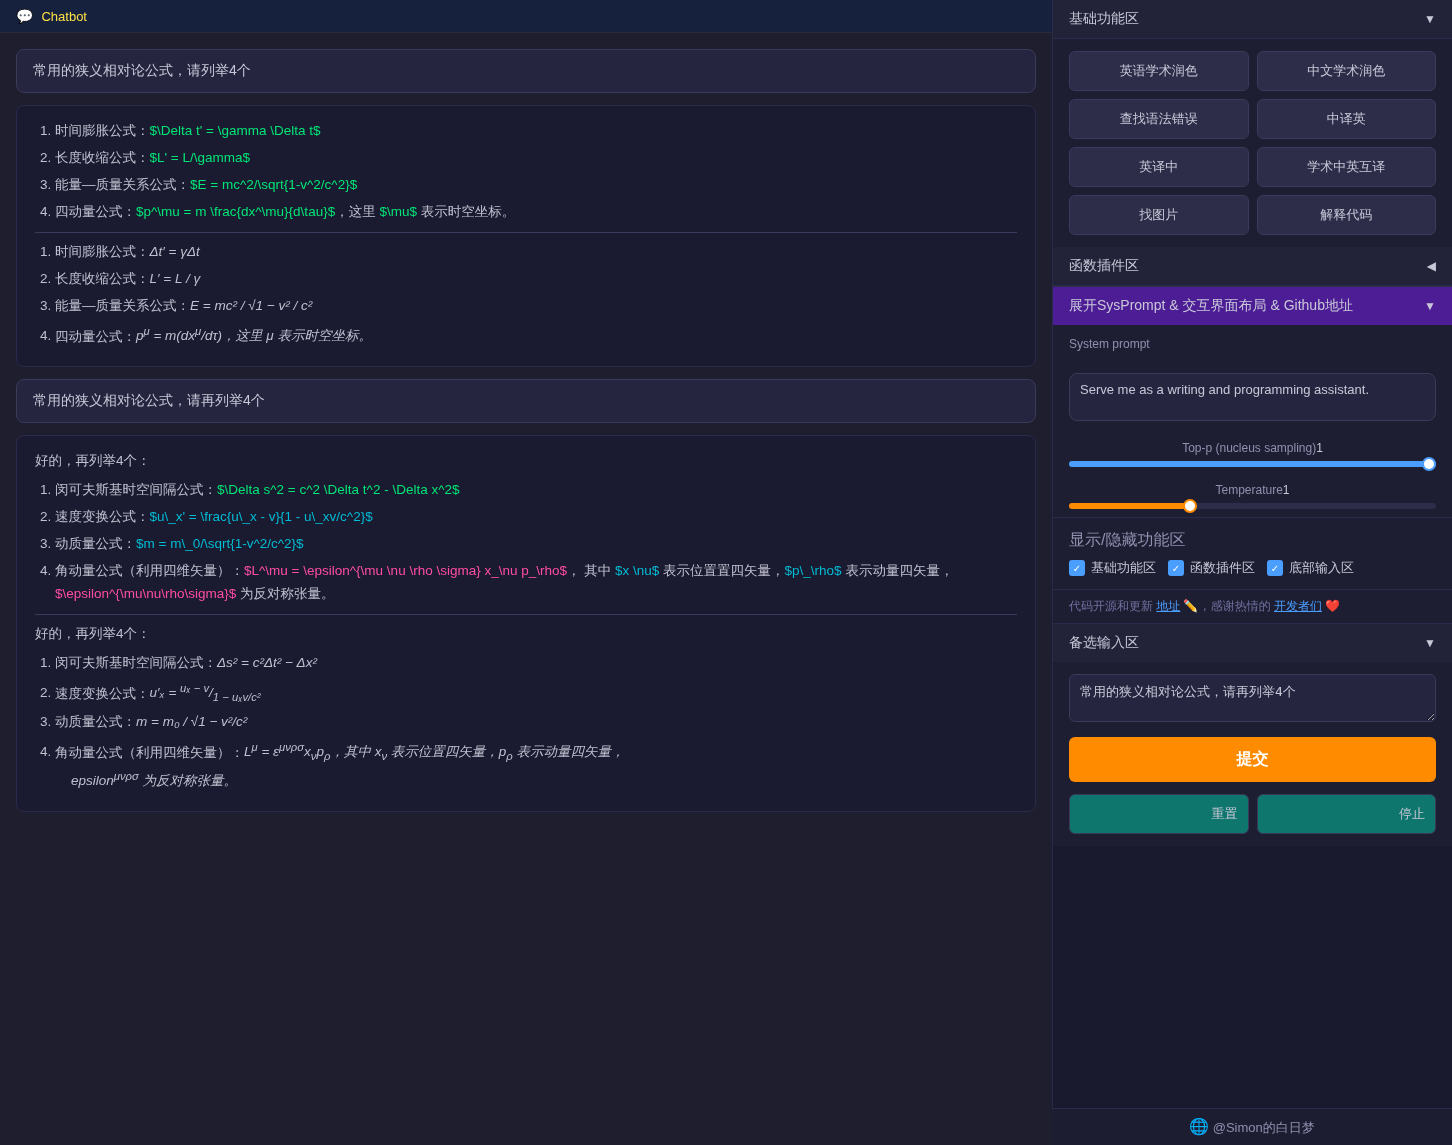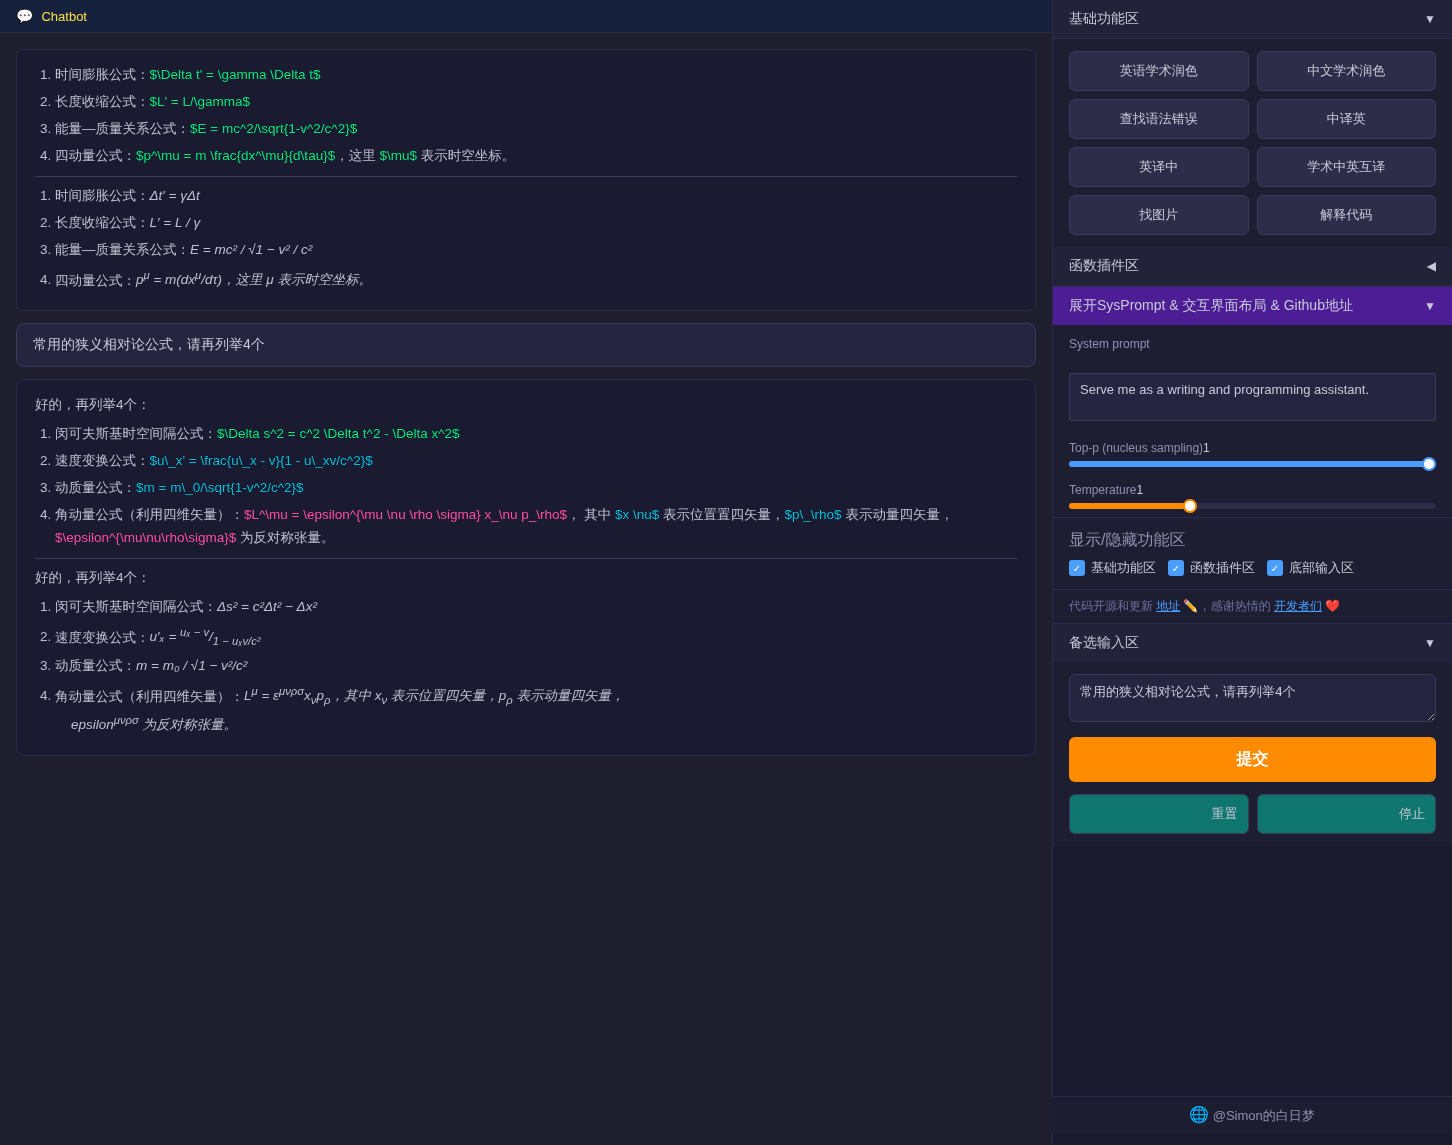--- a/index.html
+++ b/index.html
@@ -166,39 +166,39 @@
 
     .system-prompt-label {
       color: #9090b0;
       font-size: 12px;
       margin-bottom: 22px;
     }
 
     .system-prompt-box {
       background: #252540;
       border: 1px solid #3a3a5a;
-      border-radius: 2px;
+      border-radius: 8px;
       padding: 8px 10px;
       color: #c8c8d8;
       font-size: 13px;
       width: 100%;
       min-height: 48px;
     }
 
     .param-row {
       padding: 8px 16px;
       background: #1e1e32;
     }
 
     .param-label {
       color: #9090b0;
       font-size: 12px;
       margin-bottom: 6px;
       display: flex;
-      justify-content: flex-start;
+      justify-content: center;
     }
 
     .param-value {
       color: #c8c8d8;
     }
 
     .slider-container {
       position: relative;
       height: 6px;
       background: #2d2d4a;
@@ -338,21 +338,21 @@
       border-radius: 6px;
       color: #c8c8d8;
       padding: 10px;
       font-size: 13px;
       cursor: pointer;
       text-align: right;
     }
 
     .watermark {
       position: fixed;
-      bottom: 12px;
+      bottom: 0;
       right: 0;
       width: 400px;
       background: rgba(30,30,50,0.95);
       padding: 8px 16px;
       color: #9090b0;
       font-size: 13px;
       text-align: center;
       border-top: 1px solid #2a2a4a;
     }
 
@@ -362,20 +362,23 @@
 <body>
 
 <div class="left-panel">
   <div class="title-bar">
     <span>💬</span>
     <span class="title-bar-text">Chatbot</span>
   </div>
 
   <div class="chat-container">
 
+    <div class="user-message">
+      <span>常用的狭义相对论公式，请列举4个</span>
+    </div>
 
     <div class="assistant-message">
       <ol>
         <li>
           时间膨胀公式：<span class="green-text">$\Delta t' = \gamma \Delta t$</span>
         </li>
         <li>
           长度收缩公式：<span class="green-text">$L' = L/\gamma$</span>
         </li>
         <li>

